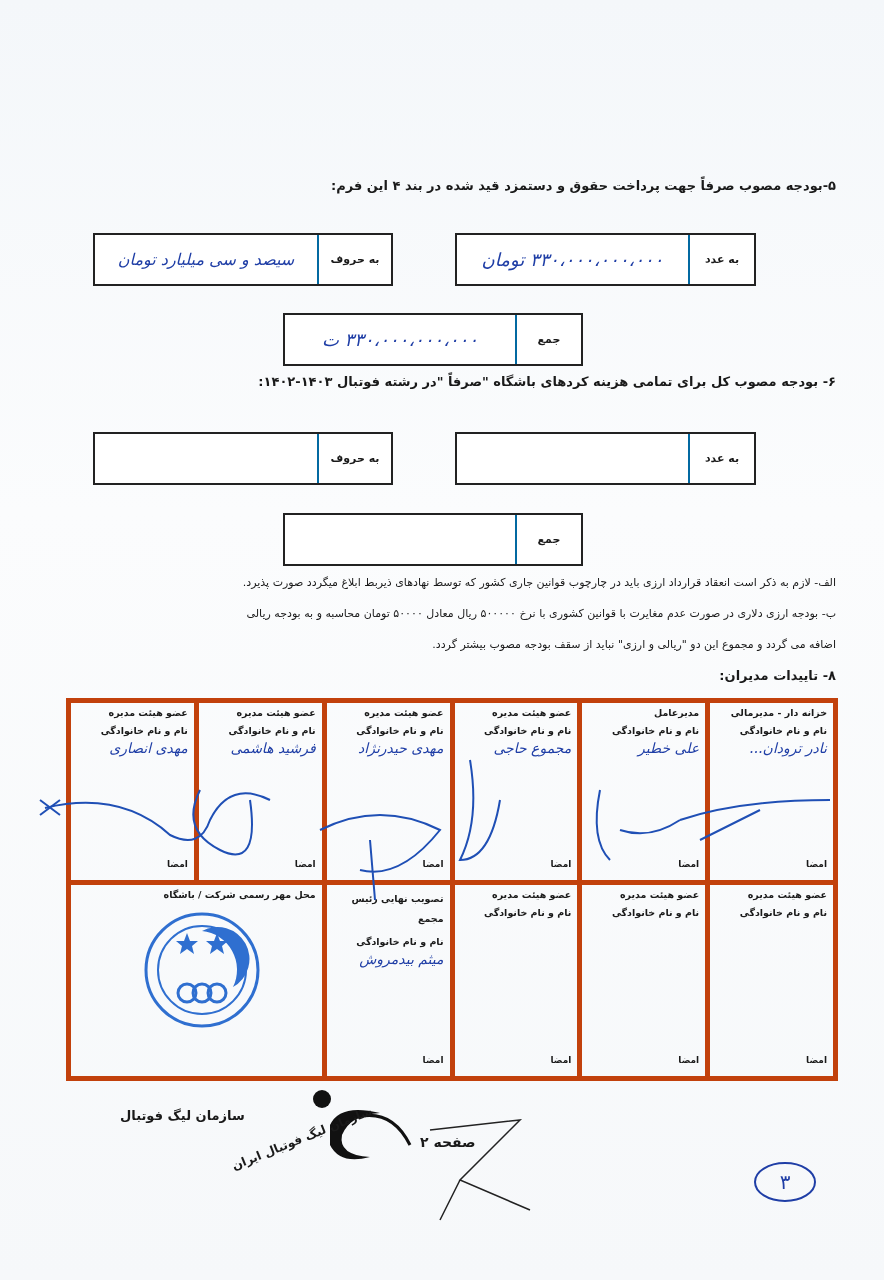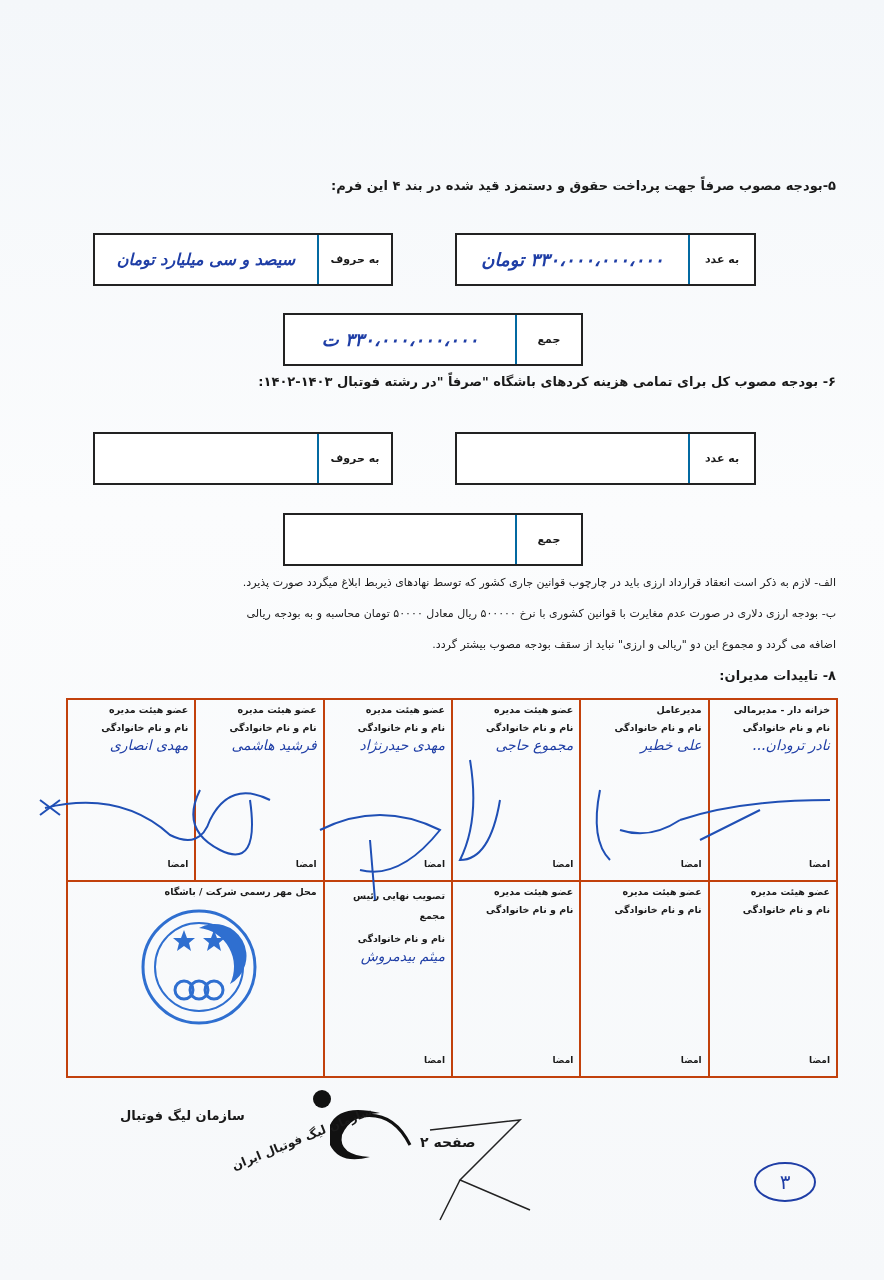--- a/index.html
+++ b/index.html
@@ -8,24 +8,24 @@
     background:#f7f9fb;
     font-family:"DejaVu Sans", sans-serif;
     color:#1a1a1a;
   }
   .page { position:absolute; inset:0; background:linear-gradient(180deg,#f4f7fa 0%,#fbfcfd 40%,#f6f8fa 100%); }
   .rtl { direction:rtl; }
   .abs { position:absolute; }
   .heading { font-size:13px; font-weight:bold; white-space:nowrap; }
   .box { position:absolute; border:2px solid #222; background:#fff; box-sizing:border-box; display:flex; direction:rtl; }
   .box .lbl { border-left:2px solid #0369a1; display:flex; align-items:center; justify-content:center; font-size:11px; font-weight:bold; }
-  .box .val { flex:1; display:flex; align-items:center; justify-content:center; font-family:"DejaVu Serif", serif; color:#1f3ea6; font-size:18px; font-style:italic; padding:4px 6px;font-weight:bold; }
+  .box .val { flex:1; display:flex; align-items:center; justify-content:center; font-family:"DejaVu Serif", serif; color:#1f3ea6; font-size:18px; font-style:italic; padding:4px 6px; }
   .note { font-size:11px; font-weight:normal; white-space:nowrap; direction:rtl; }
   table.sig { position:absolute; left:66px; top:698px; width:772px; height:378px; border-collapse:collapse; direction:rtl; table-layout:fixed; }
-  table.sig td { border:2px solid #c2410c; vertical-align:top; padding:4px 6px; position:relative; font-size:9.5px; font-weight:bold; }
+  table.sig td { border:5px solid #c2410c; vertical-align:top; padding:4px 6px; position:relative; font-size:9.5px; font-weight:bold; }
   table.sig td .role { display:block; margin-bottom:7px; }
   table.sig td .nm { display:block; }
   table.sig td .hand { display:block; color:#1f3ea6; font-family:"DejaVu Serif", serif; font-style:italic; font-size:14px; font-weight:normal; margin-top:4px; white-space:nowrap; }
   table.sig td .emza { position:absolute; right:6px; bottom:11px; font-size:9px; }
   .ink { position:absolute; pointer-events:none; }
   .footer-text { font-size:13px; font-weight:bold; }
 </style>
 </head>
 <body>
 

